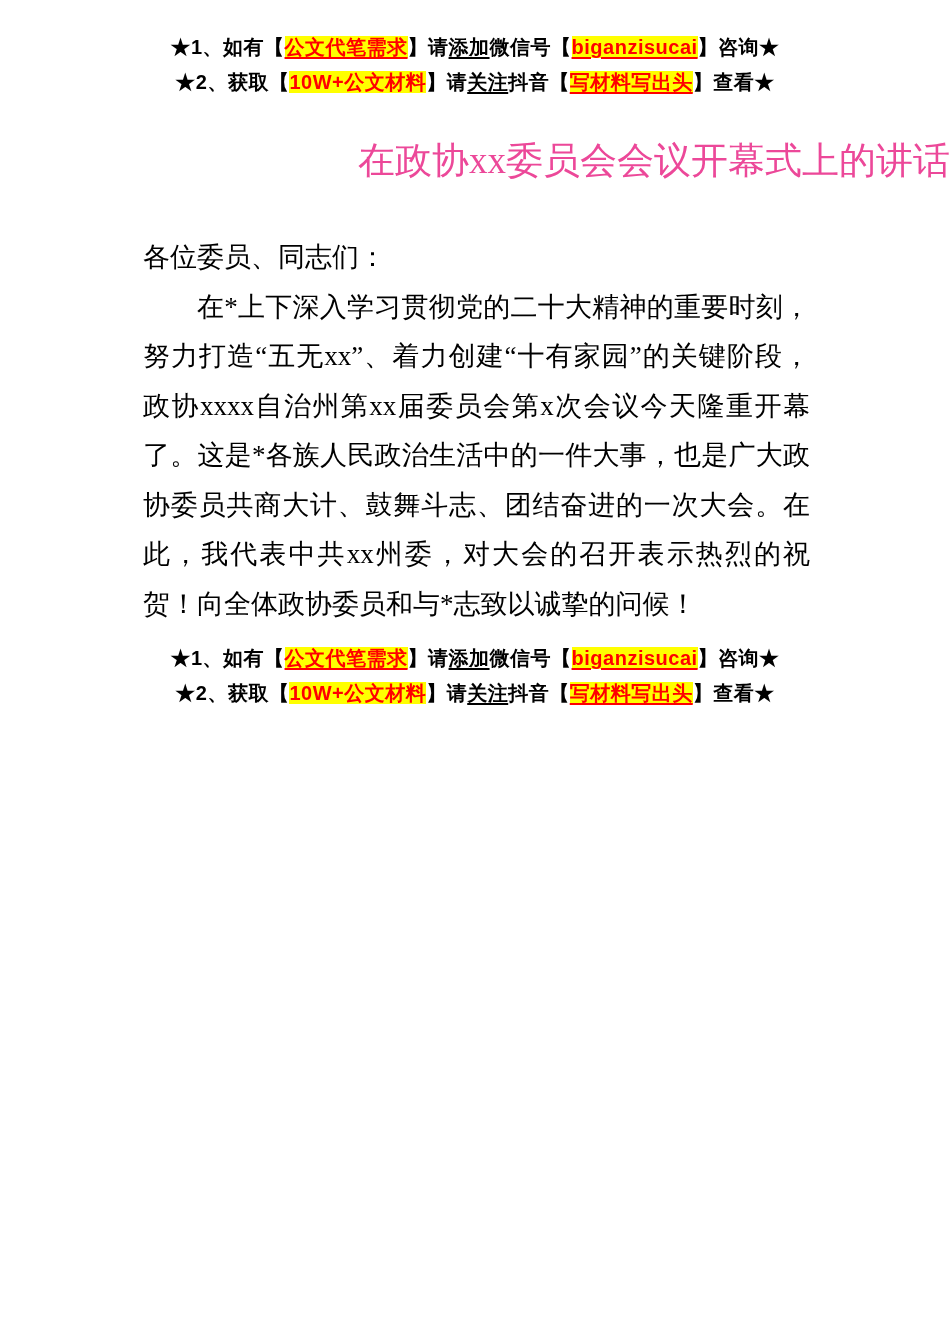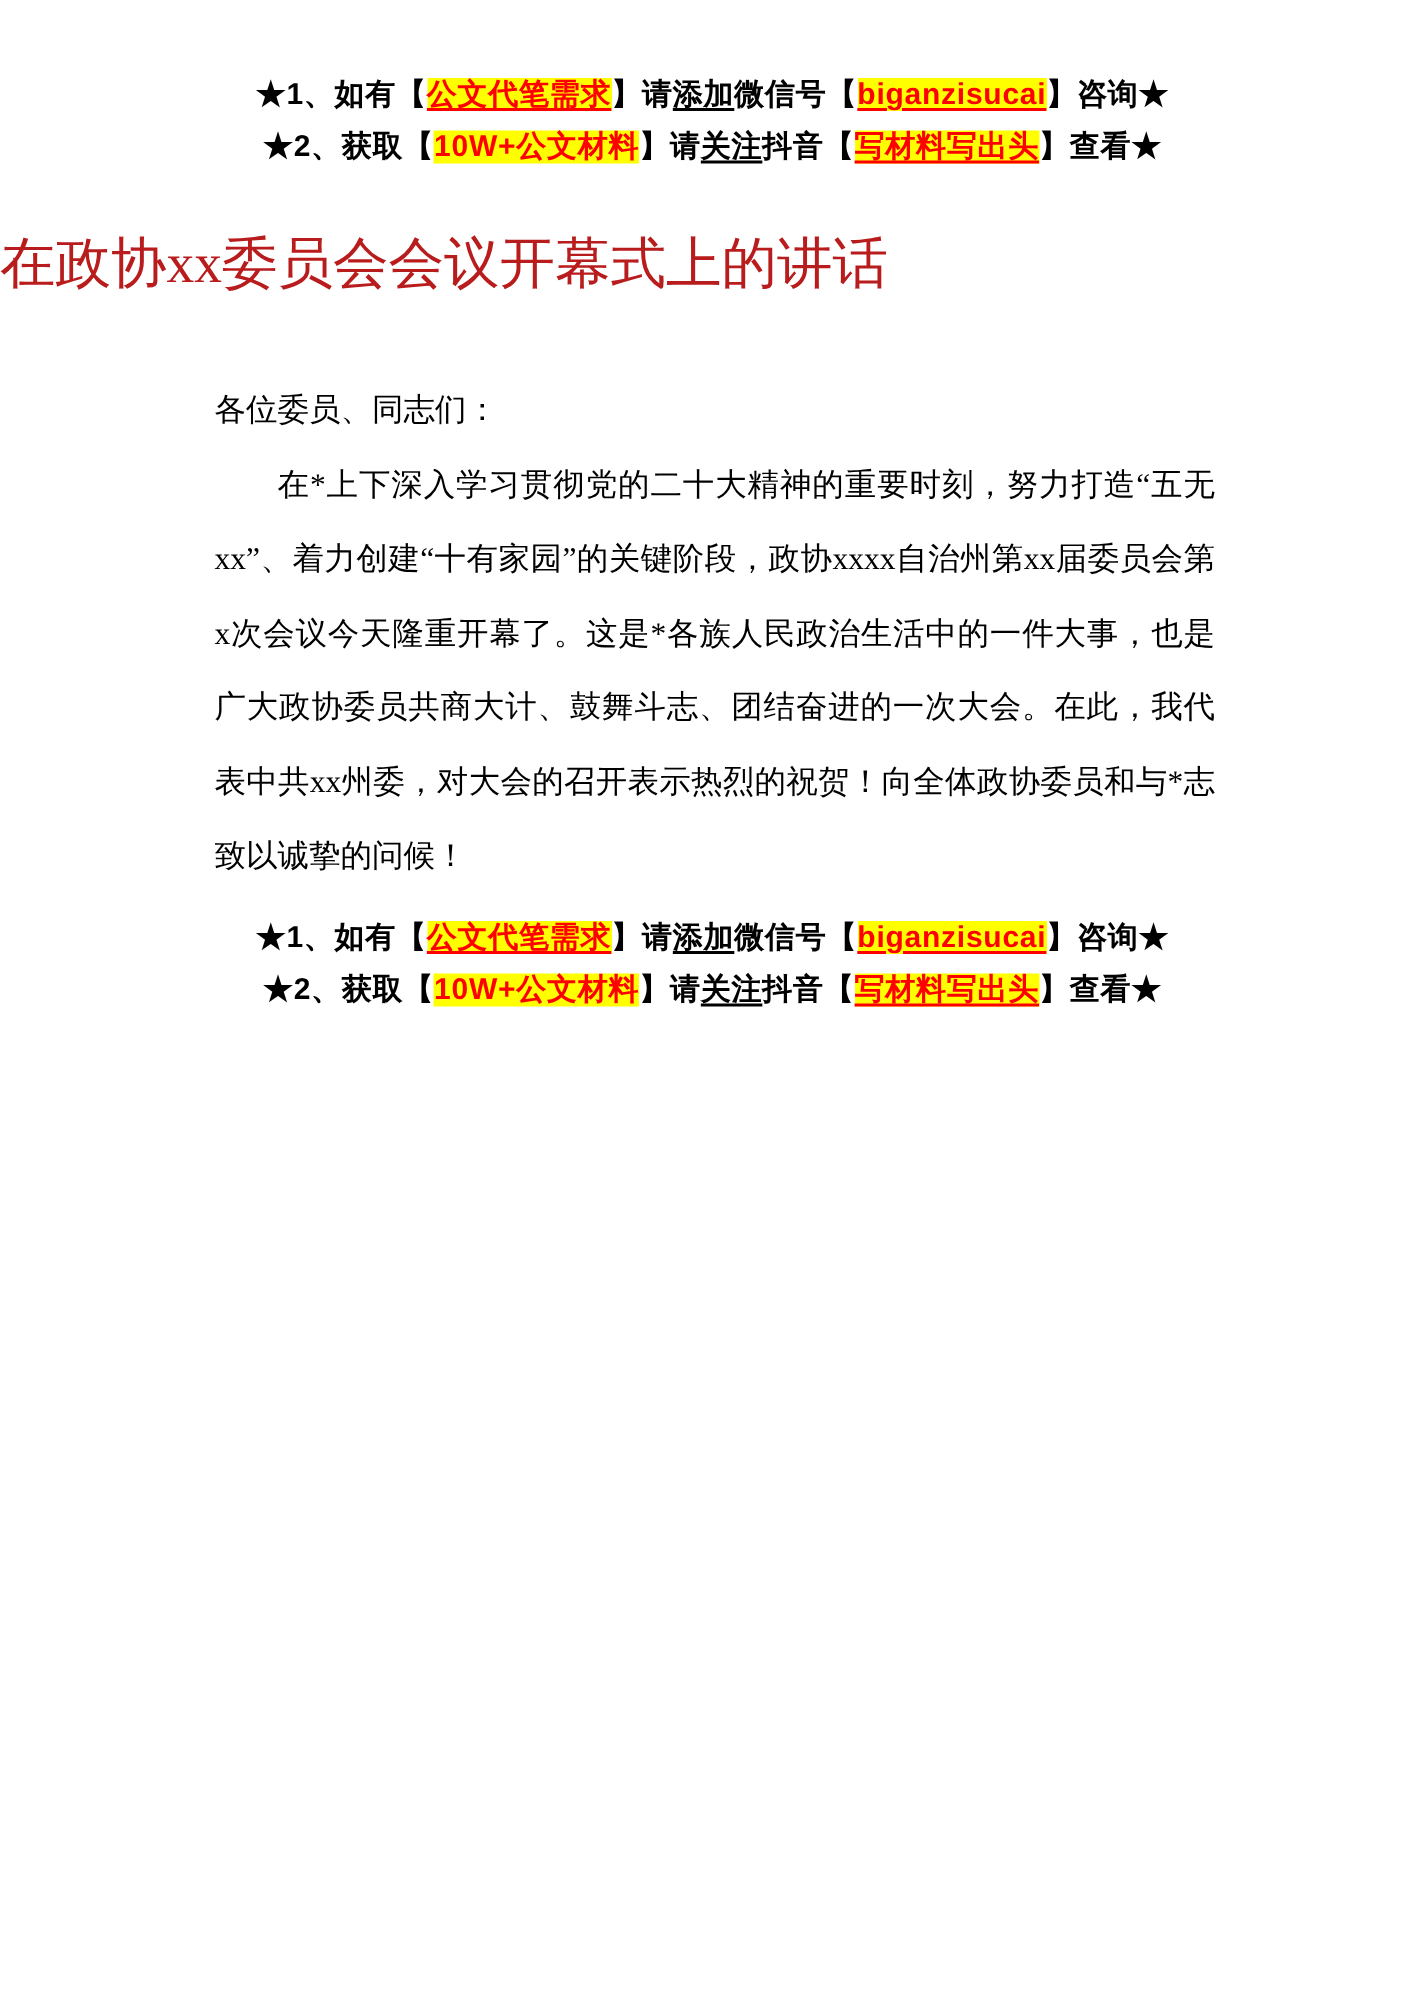--- a/index.html
+++ b/index.html
@@ -8,21 +8,21 @@
     background: #ffffff;
   }
   .page {
     position: relative;
     width: 950px;
     height: 1344px;
     margin: 0 auto;
     background: #ffffff;
     overflow: hidden;
     box-sizing: border-box;
-    padding-top: 46px;
+    padding-top: 30px;
     color: #000000;
   }
   
   .ad-block {
     width: 100%;
     text-align: center;
     font-family: "Liberation Sans", sans-serif;
     font-weight: 700;
     font-size: 20px;
     line-height: 35px;
@@ -36,34 +36,34 @@
     color: #ff0000;
   }
   .ul {
     text-decoration: underline;
     text-decoration-thickness: 2px;
     text-underline-offset: 3px;
   }
   
   .doc-title {
     margin: 36px 0 0 0;
-    text-align: left;
+    text-align: right;
     font-family: "Liberation Serif", sans-serif;
     font-weight: 400;
     font-size: 37px;
     line-height: 50px;
-    color: #b91c1c;
+    color: #ec4899;
   }
   
   .doc-body {
     margin-top: 47px;
     padding-left: 143px;
     padding-right: 140px;
     font-family: "Liberation Serif", sans-serif;
-    font-size: 21px;
+    font-size: 27px;
     line-height: 49.5px;
     text-align: justify;
     color: #000000;
   }
   .doc-body p {
     margin: 0;
     padding: 0;
   }
   .doc-body p.indent {
     text-indent: 2em;

